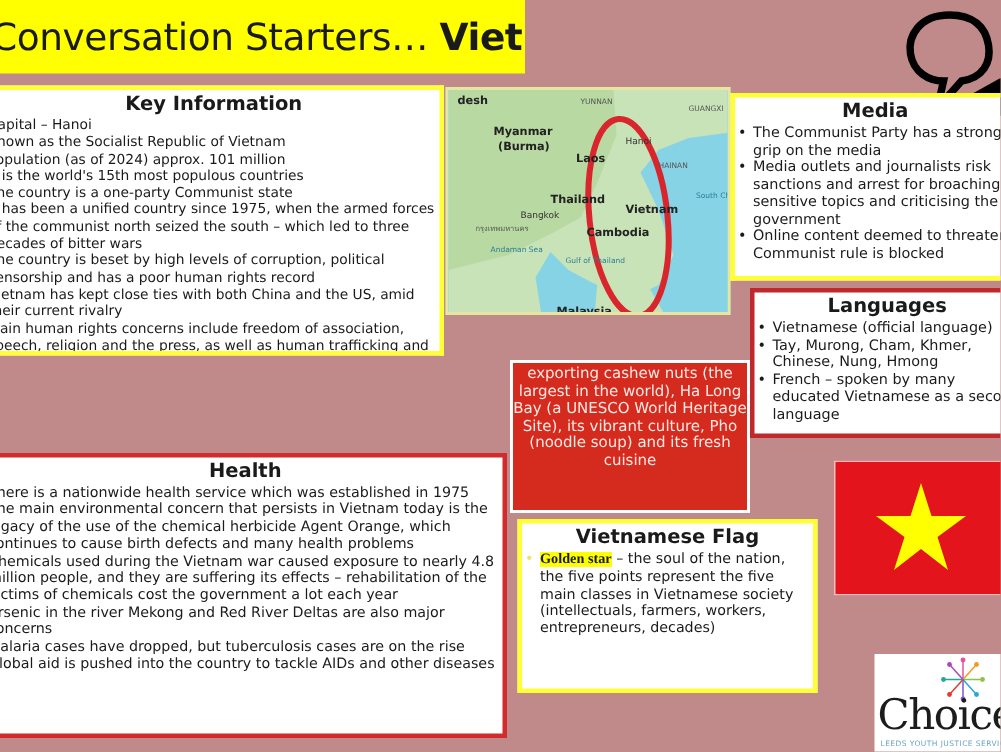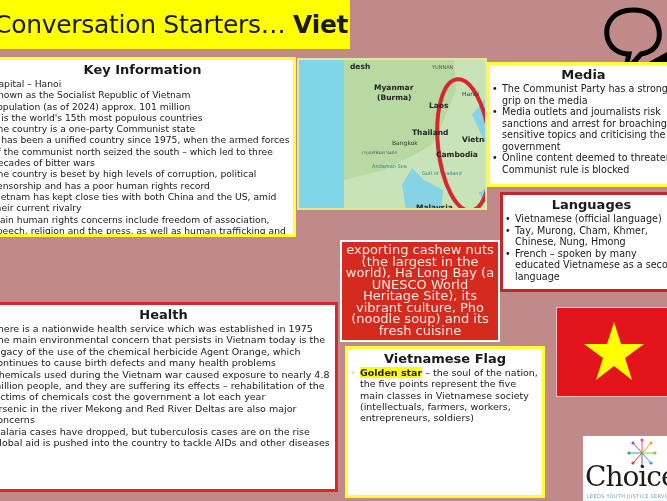--- a/index.html
+++ b/index.html
@@ -46,51 +46,50 @@
     left: -8px; top: 302px; width: 346px; height: 190px;
     border: 3px solid #d22b2b;
     border-left: none;
   }
   .health li { font-size: 9.5px; line-height: 11.4px; }
   .map {
     left: 297px; top: 58px; width: 190px; height: 152px;
     background: #7fd6e6;
     overflow: hidden;
     border: 2px solid #e7e6a0;
-    padding-left: 45px;
   }
   .media {
     left: 487px; top: 62px; width: 190px; height: 125px;
     border: 3px solid #ffff33;
     border-right: none;
   }
   .media li { font-size: 9.6px; line-height: 11.5px; }
   .languages {
     left: 500px; top: 192px; width: 180px; height: 100px;
     border: 3px solid #c0292c;
     border-right: none;
   }
   .languages li { font-size: 9.6px; line-height: 11.5px; }
   .famous {
     left: 340px; top: 240px; width: 160px; height: 102px;
     background: #d52b1e;
     border: 2px solid #ffffff;
     color: #fff; text-align: center; padding-top: 2px;
   }
   .famous h3 { font-size: 11.5px; font-weight: bold; margin-bottom: 1px; }
-  .famous p { font-size: 13px; line-height: 11.5px; color: #ffe9e4; text-align: center; }
+  .famous p { font-size: 10px; line-height: 11.5px; color: #ffe9e4; text-align: center; }
   .flag-info {
-    left: 345px; top: 346px; width: 200px; height: 152px;
+    left: 345px; top: 346px; width: 200px; height: 116px;
     border: 3px solid #ffff33;
   }
   .flag-info li { font-size: 9.5px; line-height: 11.3px; }
   .flag-info li.red::before { color: #d22b2b; }
   .flag-info li.gold::before { color: #f0e06a; }
   .red-word { color: #d22b2b; font-weight: bold; }
-  .gold-word { background: #ffff00; font-weight: bold; }
+  .gold-word { background: #ffff00; font-weight: bold; font-family: Liberation Serif, serif; }
   .flag {
     left: 556px; top: 307px; width: 115px; height: 90px;
     background: #e3141b;
     border: 1px solid #f0c0c0;
   }
   .logo {
     left: 583px; top: 436px; width: 90px; height: 66px;
     background: #ffffff;
     text-align: left;
   }
@@ -187,21 +186,21 @@
     <li>Chemicals used during the Vietnam war caused exposure to nearly 4.8 million people, and they are suffering its effects – rehabilitation of the victims of chemicals cost the government a lot each year</li>
     <li>Arsenic in the river Mekong and Red River Deltas are also major concerns</li>
     <li>Malaria cases have dropped, but tuberculosis cases are on the rise</li>
     <li>Global aid is pushed into the country to tackle AIDs and other diseases</li>
   </ul>
 </div>
 
 <div class="abs panel bulleted flag-info">
   <h2>Vietnamese Flag</h2>
   <ul>
-    <li class="gold"><span class="gold-word">Golden star</span><span> – the soul of the nation, the five points represent the five main classes in Vietnamese society (intellectuals, farmers, workers, entrepreneurs, soldiers)</span></li>
+    <li class="gold"><span class="gold-word">Golden star</span><span> – the soul of the nation, the five points represent the five main classes in Vietnamese society (intellectuals, farmers, workers, entrepreneurs, decades)</span></li>
   </ul>
 </div>
 
 <div class="abs flag">
   <svg width="115" height="90" viewBox="0 0 115 90">
     <polygon points="57,14 64,36 87,36 68,50 75,72 57,58 39,72 46,50 27,36 50,36" fill="#ffff00"></polygon>
   </svg>
 </div>
 
 <div class="abs logo">

